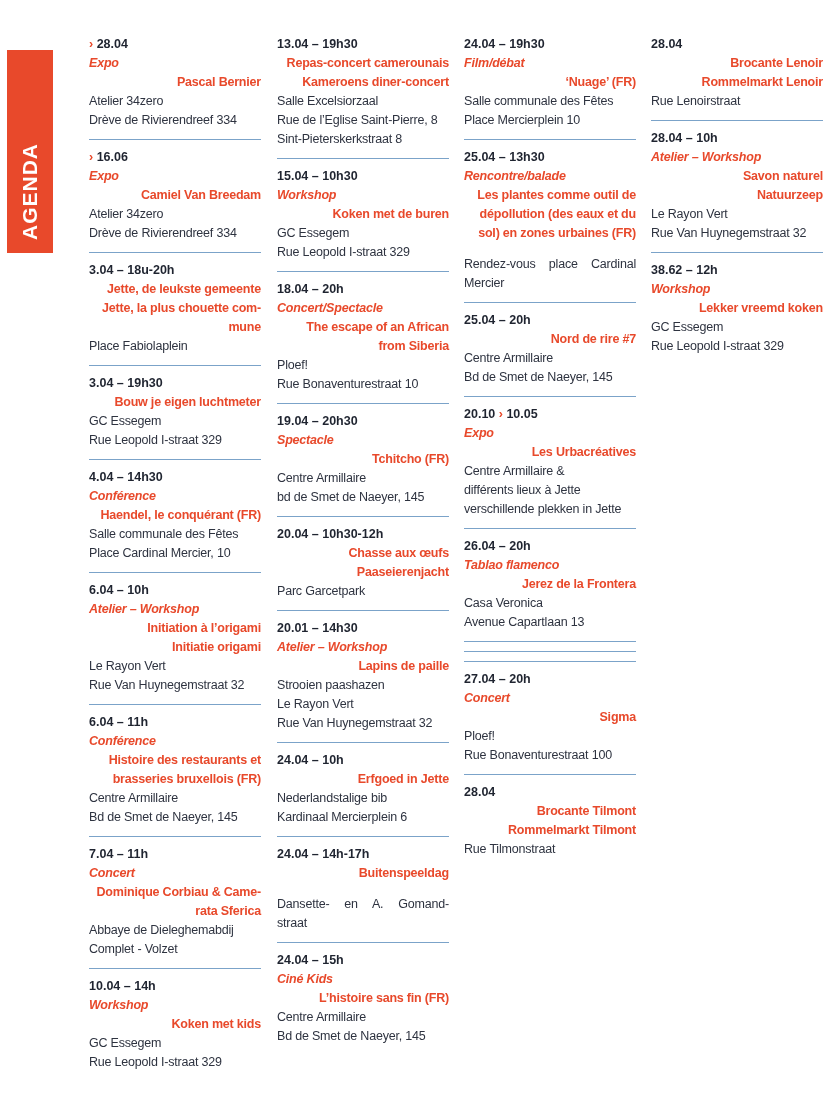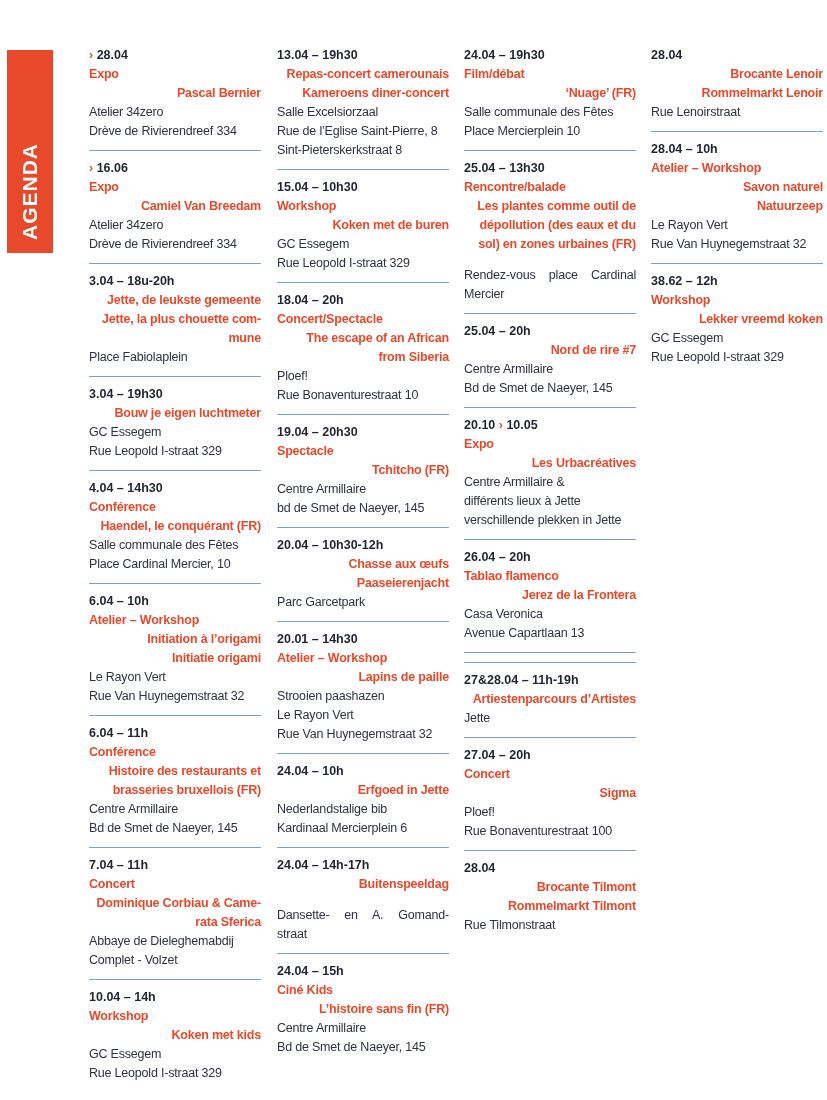--- a/index.html
+++ b/index.html
@@ -8,29 +8,29 @@
     --detail:#2e3340;
     --sep:#7ba3c9;
   }
   *{margin:0;padding:0;box-sizing:border-box;}
   html,body{width:827px;height:1100px;background:#ffffff;overflow:hidden;
     font-family:"Liberation Sans","DejaVu Sans",sans-serif;position:relative;}
   .banner{position:absolute;left:7px;top:50px;width:46px;height:203px;
     background:var(--red);display:flex;align-items:flex-end;justify-content:center;}
   .banner-label{writing-mode:vertical-rl;transform:rotate(180deg);
     color:#ffffff;font-weight:bold;font-size:21px;letter-spacing:1px;margin-bottom:13px;}
-  .col{position:absolute;top:46px;width:172px;}
+  .col{position:absolute;top:35px;width:172px;}
   .col:nth-of-type(2){left:89px;}
   .col:nth-of-type(3){left:277px;}
   .col:nth-of-type(4){left:464px;}
   .col:nth-of-type(5){left:651px;}
   .line{font-size:12.5px;line-height:19px;white-space:nowrap;letter-spacing:-0.2px;}
   .date{font-weight:bold;color:var(--dark);letter-spacing:0;}
   .date .red-part{color:var(--red);}
-  .cat{font-weight:bold;color:var(--red);}
+  .cat{font-weight:bold;font-style:italic;color:var(--red);}
   .title{font-weight:bold;color:var(--red);text-align:right;}
   .detail{color:var(--detail);}
   .j{white-space:normal;text-align:justify;text-align-last:justify;margin-top:12px;}
   .sep{height:0;border-top:1px solid var(--sep);margin:9px 0 8px 0;}
 </style>
 </head>
 <body>
 
 <div class="banner">
   <span class="banner-label">AGENDA</span>
@@ -221,25 +221,20 @@
     <div class="sep"></div>
     <div class="entry">
       <div class="line date"><span>26.04 – 20h</span></div>
       <div class="line cat">Tablao flamenco</div>
       <div class="line title">Jerez de la Frontera</div>
       <div class="line detail">Casa Veronica</div>
       <div class="line detail">Avenue Capartlaan 13</div>
     </div>
     <div class="sep"></div>
     <div class="sep"></div>
-    <div class="entry">
-      <div class="line date"><span>27&amp;28.04 – 11h-19h</span></div>
-      <div class="line title">Artiestenparcours d’Artistes</div>
-      <div class="line detail">Jette</div>
-    </div>
     <div class="sep"></div>
     <div class="entry">
       <div class="line date"><span>27.04 – 20h</span></div>
       <div class="line cat">Concert</div>
       <div class="line title">Sigma</div>
       <div class="line detail">Ploef!</div>
       <div class="line detail">Rue Bonaventurestraat 100</div>
     </div>
     <div class="sep"></div>
     <div class="entry">

